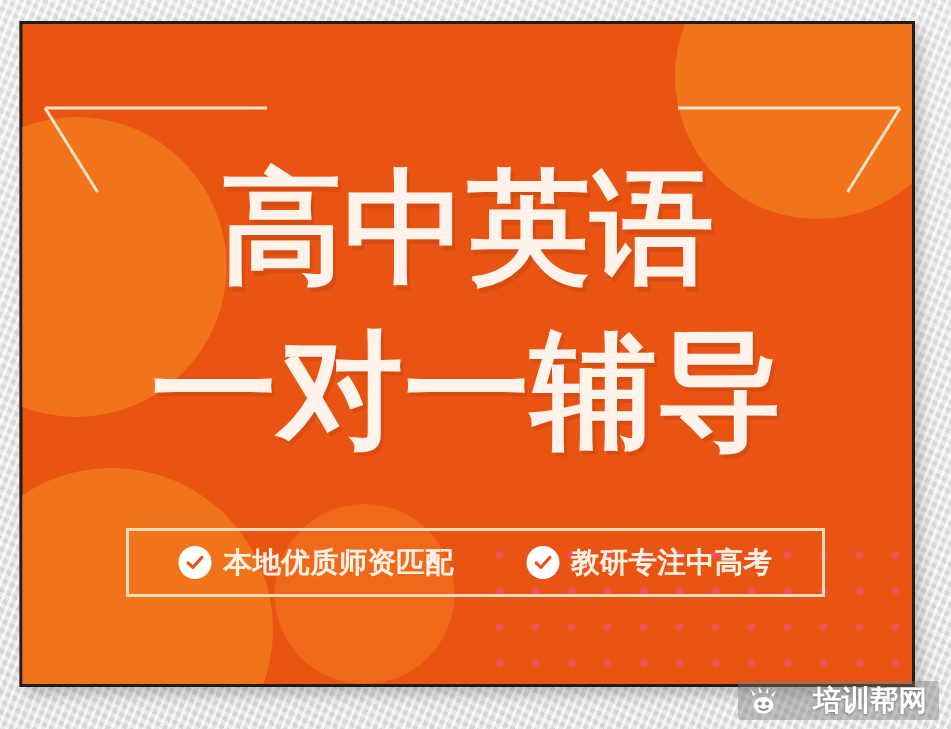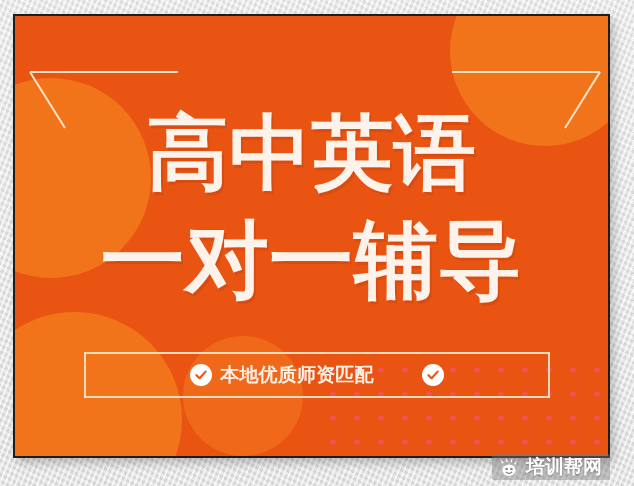--- a/index.html
+++ b/index.html
@@ -76,21 +76,21 @@
   }
   .check-icon svg{display:block;}
   .feature-label{
     color:#fdf1e6;font-size:19px;font-weight:700;white-space:nowrap;
     letter-spacing:.01em;
   }
 
   
   #watermark{
     position:absolute;left:492px;top:454px;height:26px;
-    display:flex;align-items:center;gap:6px;
+    display:flex;align-items:center;gap:22px;
     padding:0 8px 0 6px;
     background:rgba(125,125,125,.42);
     border-radius:2px;
   }
   #watermark .wm-text{
     color:#ffffff;font-size:19px;font-weight:700;white-space:nowrap;
     text-shadow:0 1px 2px rgba(0,0,0,.35);
   }
   #watermark .wm-icon{width:22px;height:22px;flex:0 0 auto;}
 </style>
@@ -134,20 +134,21 @@
           </span>
           <span class="feature-label">本地优质师资匹配</span>
         </div>
 
         <div class="feature">
           <span class="check-icon">
             <svg width="14" height="14" viewBox="0 0 14 14" aria-hidden="true">
               <path d="M2.4 7.2 L5.6 10.3 L11.6 3.6" fill="none" stroke="#ea5413" stroke-width="2.1" stroke-linecap="round" stroke-linejoin="round"></path>
             </svg>
           </span>
+          <span class="feature-label">教研专注中高考</span>
         </div>
 
       </div>
 
     </div>
   </div>
 
   <div id="watermark">
     <span class="wm-icon">
       <svg width="22" height="22" viewBox="0 0 22 22" aria-hidden="true">

